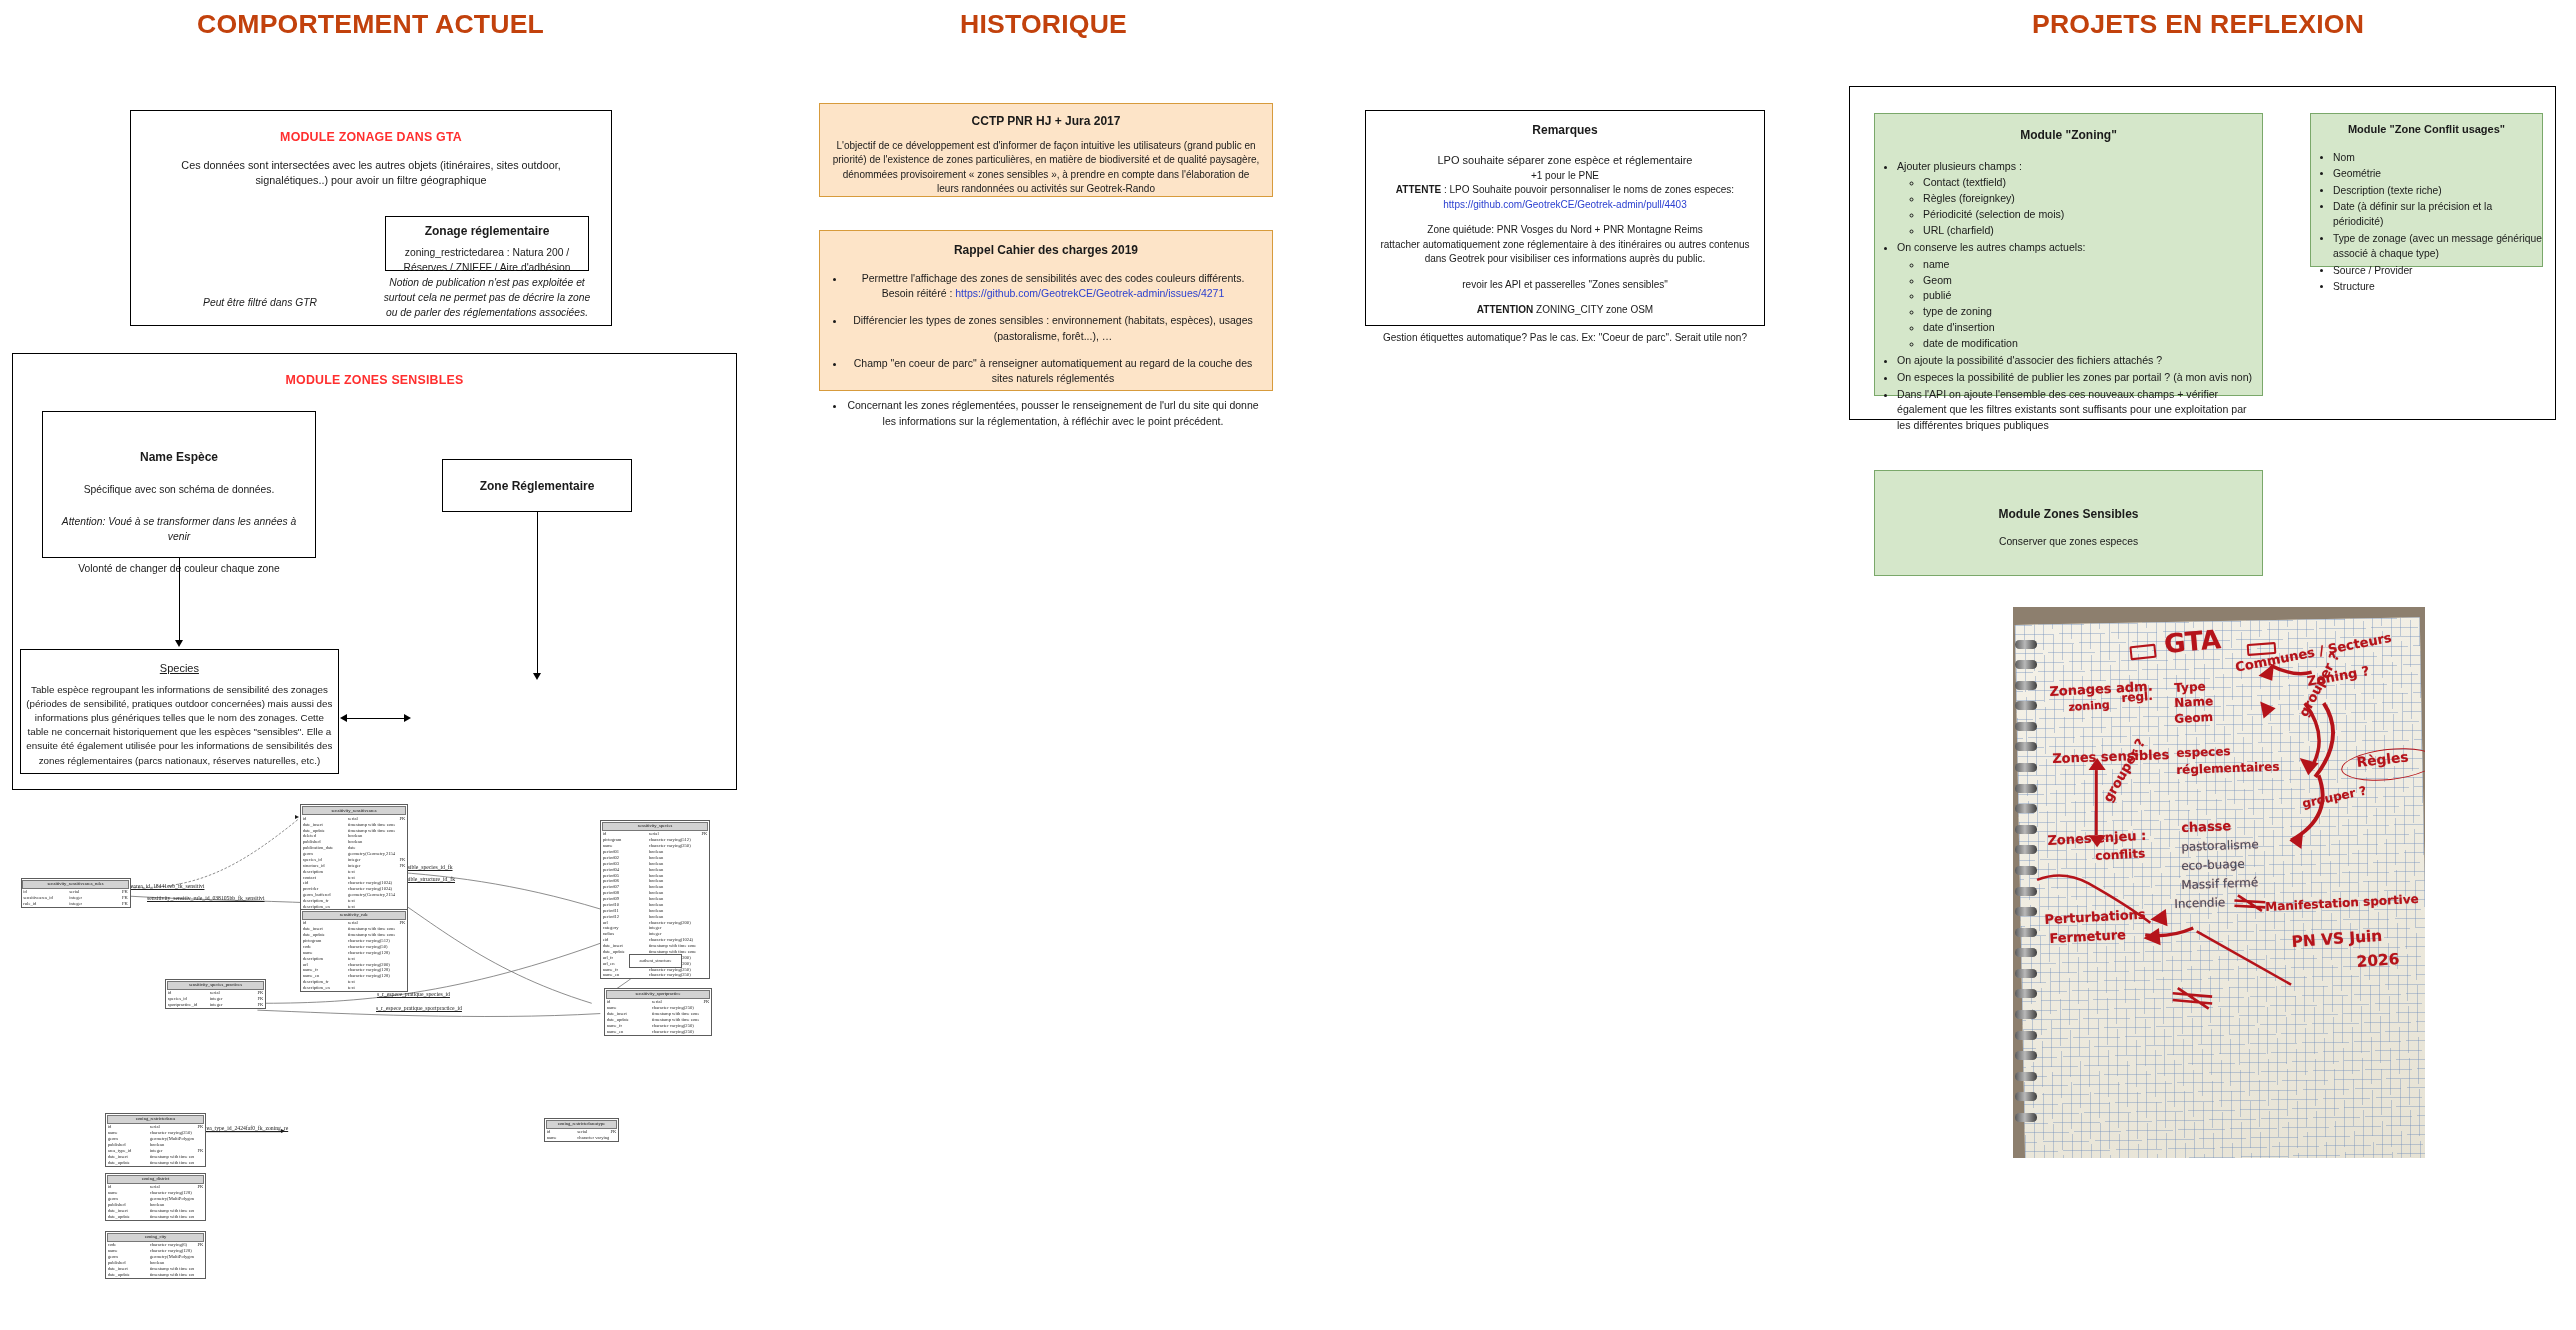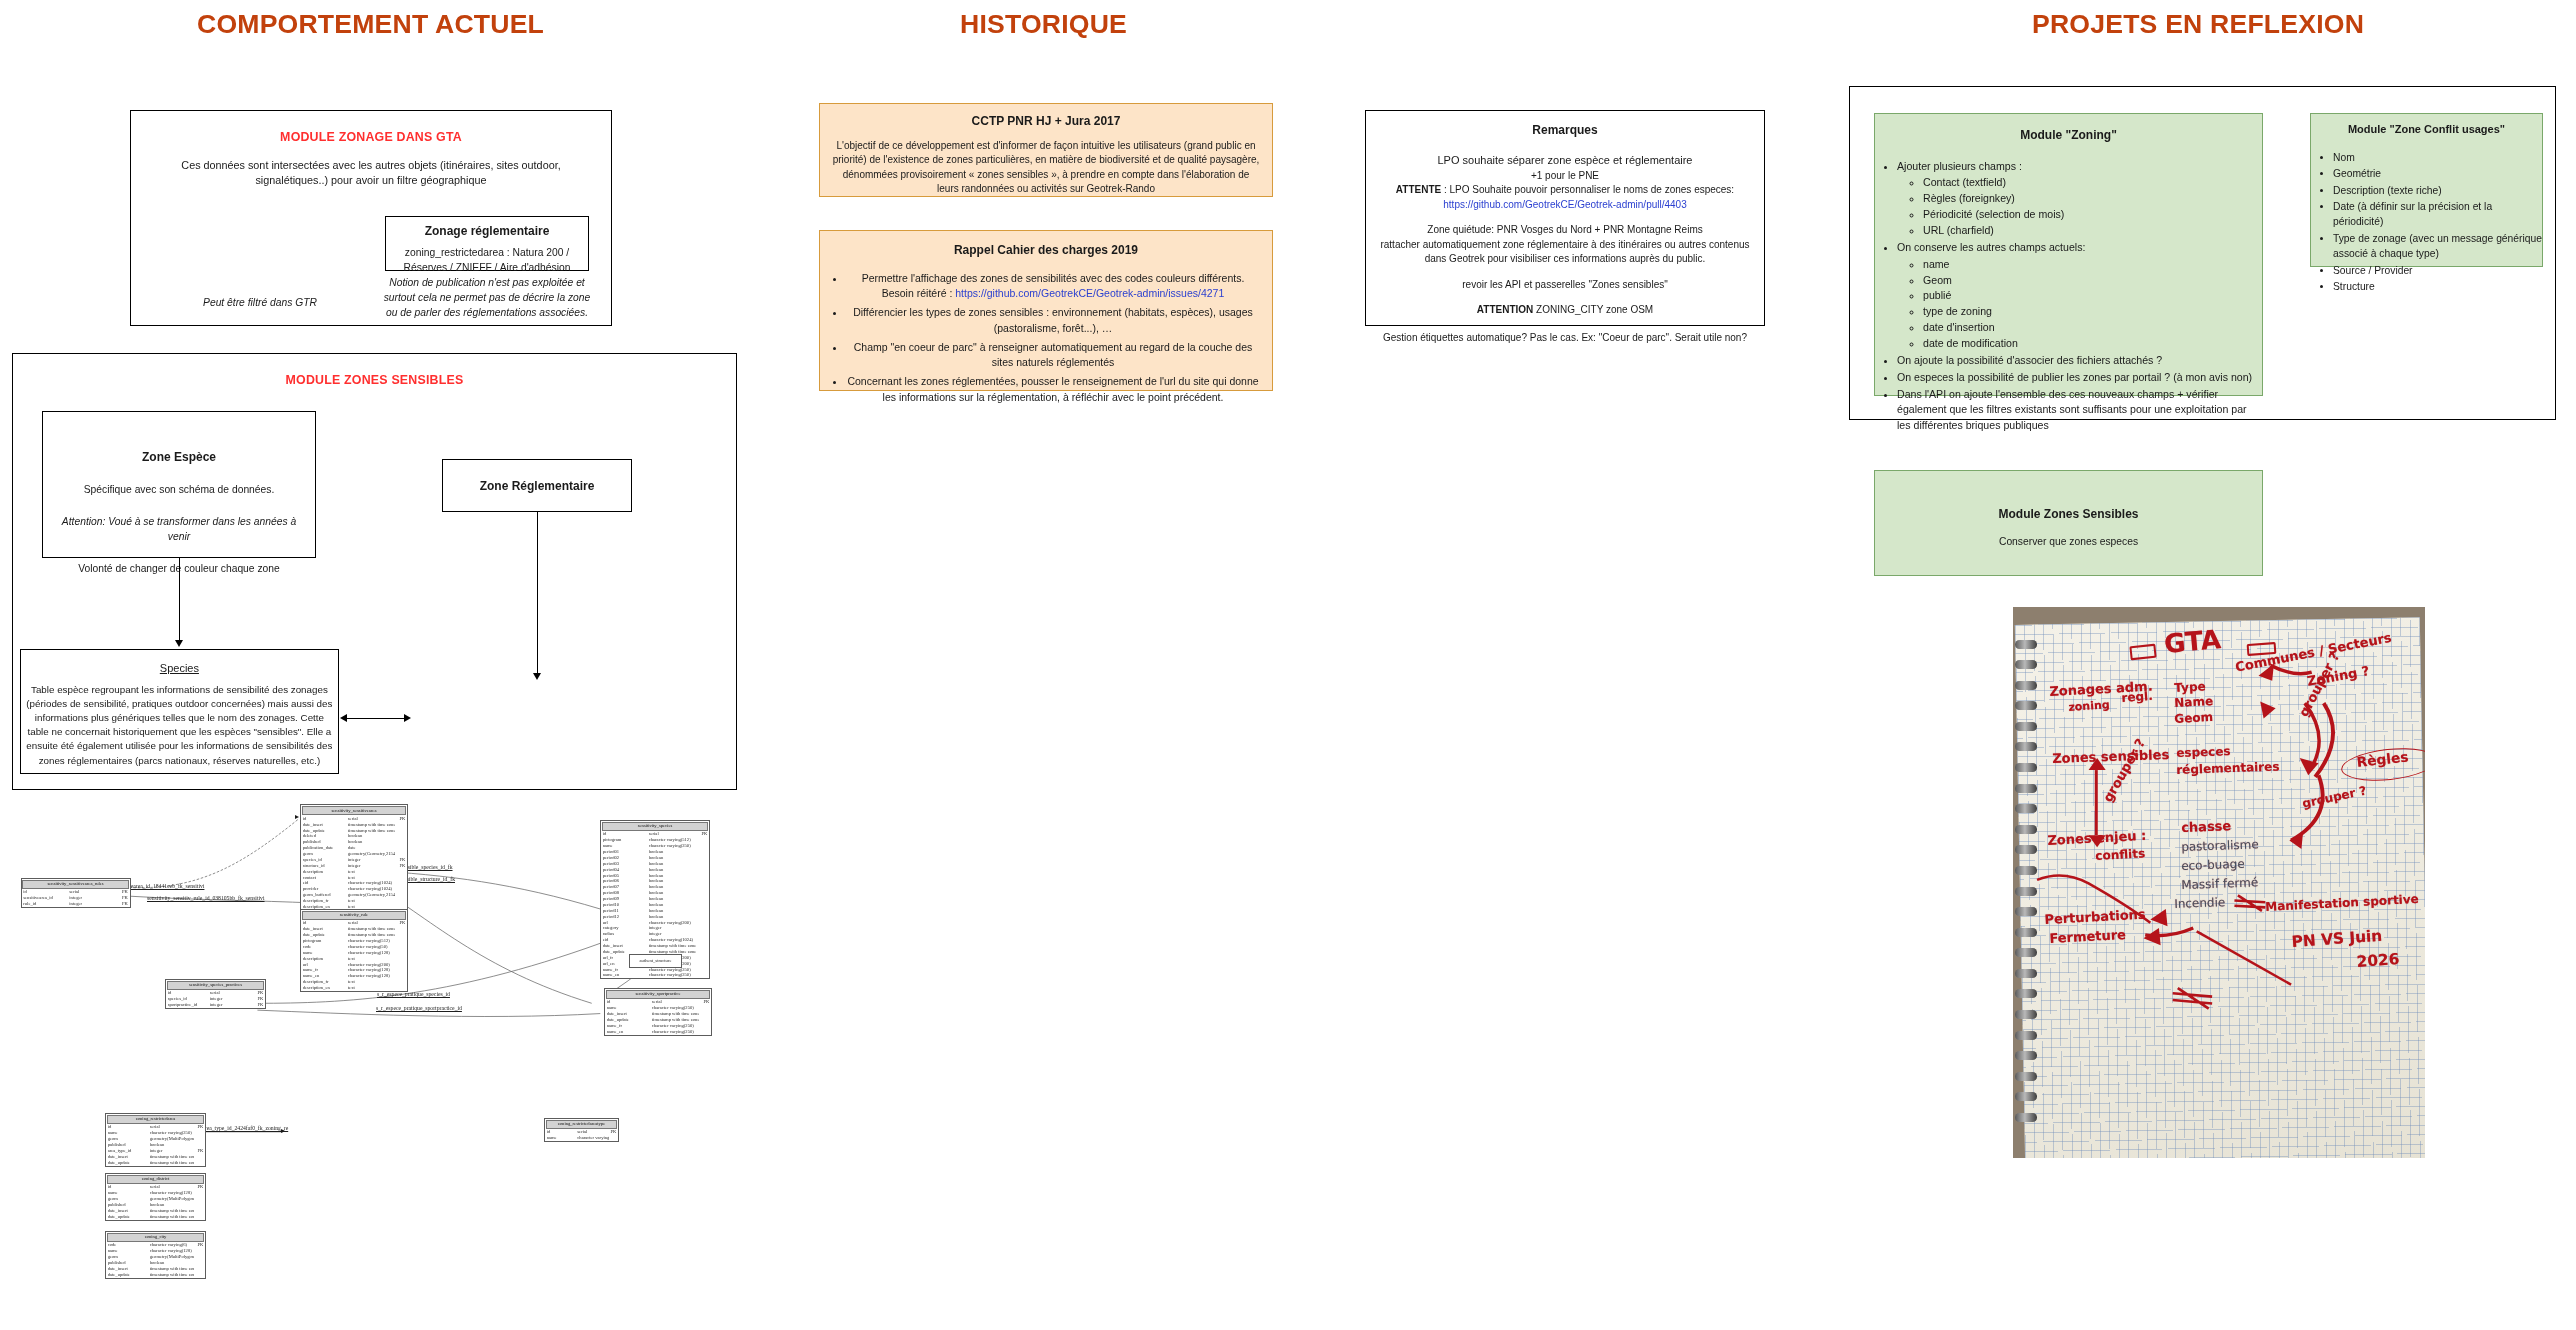--- a/index.html
+++ b/index.html
@@ -85,21 +85,21 @@
   ul.b2 {
     margin: 0; padding-left: 26px;
     list-style-type: circle;
     font-size: 10.6px; line-height: 1.5;
   }
   ul.center-b {
     margin: 0; padding-left: 26px;
     font-size: 10.5px; line-height: 1.5;
     text-align: center;
   }
-  ul.center-b > li { margin: 3px 0; }
+  ul.center-b > li { margin: 11px 0; }
 
   
   .vline { background: #000; width: 0.9px; }
   .hline { background: #000; height: 0.9px; }
   .arrow-d {
     width: 0; height: 0;
     border-left: 4.3px solid transparent;
     border-right: 4.3px solid transparent;
     border-top: 7.7px solid #000;
   }
@@ -212,21 +212,21 @@
       <div class="body-s" style="margin:7.7px 6.9px 0 6.9px;">zoning_restrictedarea : Natura 200 / Réserves / ZNIEFF / Aire d'adhésion</div>
     </div>
     <div class="abs body-s ital" style="left:249px; top:165px; width:214px;">Notion de publication n'est pas exploitée et surtout cela ne permet pas de décrire la zone ou de parler des réglementations associées.</div>
   </div>
 
   <div class="abs box-thin" style="left:12px; top:353px; width:725px; height:437px;">
 
     <div class="ttl-red" style="margin-top:19px;">MODULE ZONES SENSIBLES</div>
 
     <div class="abs box-thin" style="left:29px; top:57px; width:274px; height:147px;">
-      <div class="ttl-bold" style="margin-top:38px;">Zone Espèce</div>
+      <div class="ttl-bold" style="margin-top:38px;">Name Espèce</div>
       <div class="body-s" style="margin:19px 8.6px 0 8.6px;">Spécifique avec son schéma de données.</div>
       <div class="body-s ital" style="margin:17px 8.6px 0 8.6px;">Attention: Voué à se transformer dans les années à venir</div>
       <div class="body-s" style="margin:17px 8.6px 0 8.6px;">Volonté de changer de couleur chaque zone</div>
     </div>
 
     <div class="abs box-thin" style="left:429px; top:105px; width:190px; height:53px;">
       <div class="ttl-bold" style="margin-top:19px;">Zone Réglementaire</div>
     </div>
 
     <div class="abs vline" style="left:166px; top:204px; height:84px;"></div>

